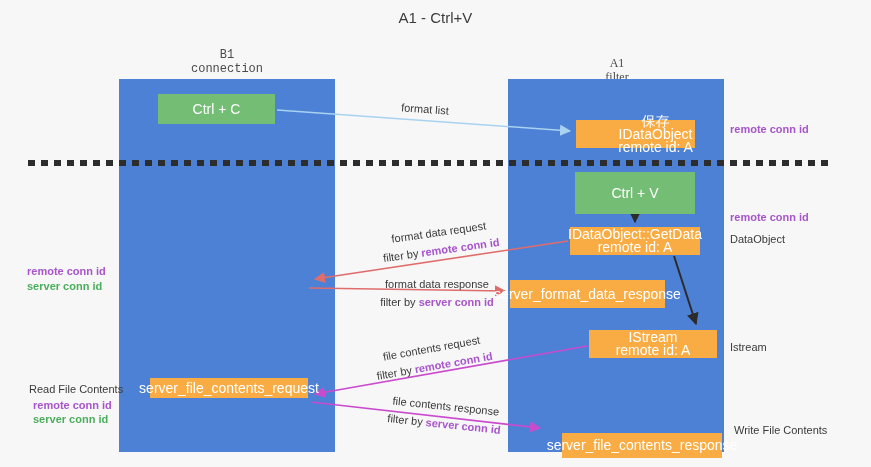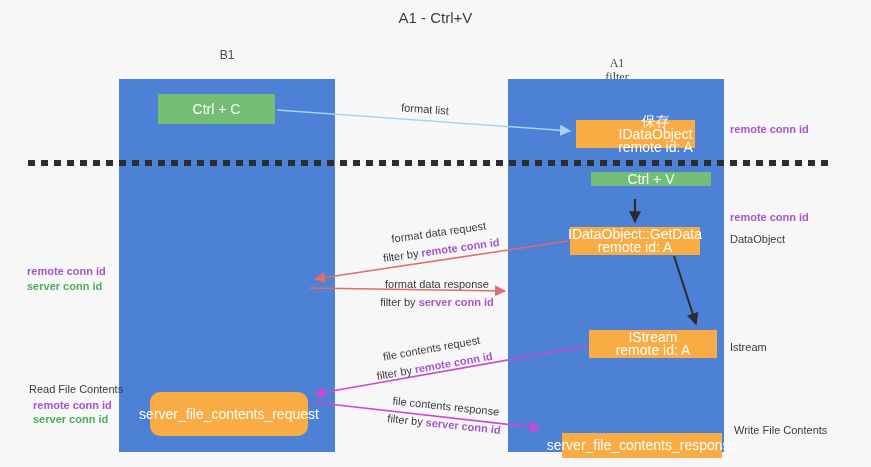--- a/index.html
+++ b/index.html
@@ -55,22 +55,23 @@
 </style>
 </head>
 <body>
 
 <div class="stage">
 
   <div class="abs title" style="left:0;top:8px;width:871px;">
     <div>A1 - Ctrl+V</div>
   </div>
 
-  <div class="abs lane-header" style="left:167px;top:48px;">
+  <div class="abs lane-header" style="left:167px;top:48px;font-family:Liberation Mono, monospace;">
     <div>B1</div>
+    <div>connection</div>
   </div>
   <div class="abs lane-header" style="left:557px;top:56px;font-family:Liberation Serif, serif;">
     <div>A1</div>
     <div>filter</div>
   </div>
 
   <div class="abs lifeline" style="left:119px;"></div>
   <div class="abs lifeline" style="left:508px;"></div>
 
   <div class="abs dashline"></div>
@@ -101,37 +102,40 @@
 
   <div class="abs node green" style="left:158px;top:94px;width:117px;height:30px;">
     <div>Ctrl + C</div>
   </div>
 
   <div class="abs node orange" style="left:576px;top:120px;width:119px;height:28px;padding-left:40px;">
     <div>保存IDataObject</div>
     <div>remote id: A</div>
   </div>
 
-  <div class="abs node green" style="left:575px;top:172px;width:120px;height:14px;margin-left:16px;">
+  <div class="abs node green" style="left:575px;top:172px;width:120px;height:42px;">
     <div>Ctrl + V</div>
   </div>
 
   <div class="abs node orange" style="left:570px;top:227px;width:130px;height:28px;">
     <div>IDataObject::GetData</div>
     <div>remote id: A</div>
   </div>
 
 
+  <div class="abs node orange" style="left:510px;top:280px;width:155px;height:28px;">
+    <div>server_format_data_response</div>
+  </div>
 
   <div class="abs node orange" style="left:589px;top:330px;width:128px;height:28px;">
     <div>IStream</div>
     <div>remote id: A</div>
   </div>
 
-  <div class="abs node orange" style="left:150px;top:392px;width:158px;height:44px;border-radius:10px;">
+  <div class="abs node orange" style="left:150px;top:378px;width:158px;height:20px;">
     <div>server_file_contents_request</div>
   </div>
 
   <div class="abs node orange" style="left:562px;top:417px;width:160px;height:25px;margin-top:16px;">
     <div>server_file_contents_response</div>
   </div>
 
   <div class="abs edge-label center" style="left:425px;top:109px;transform:translate(-50%,-50%) rotate(4deg);">format list</div>
 
   <div class="abs edge-block center" style="left:440px;top:241px;transform:translate(-50%,-50%) rotate(-8deg);">

